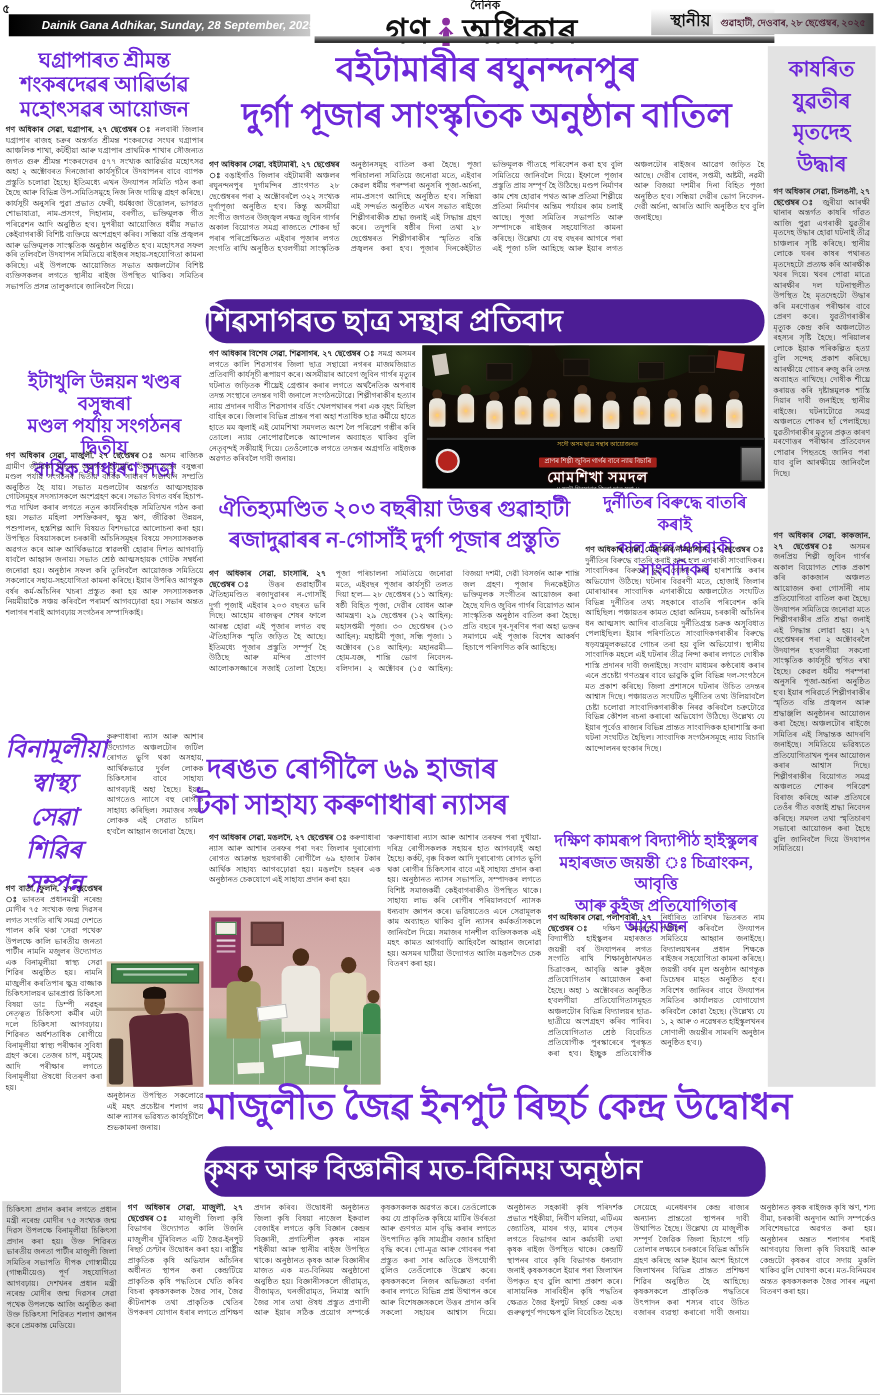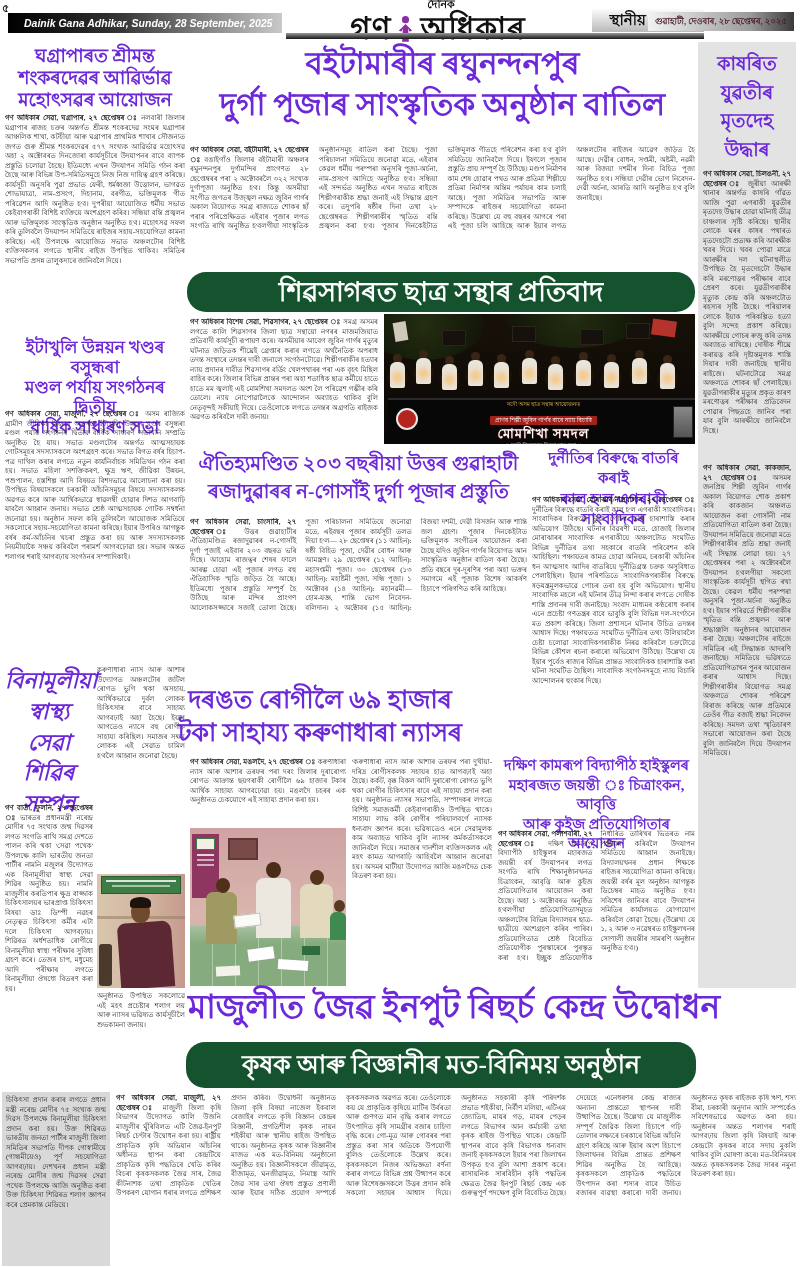--- a/index.html
+++ b/index.html
@@ -2,21 +2,21 @@
 <html><head>
 <meta charset="utf-8">
 <style>
   html,body{margin:0;padding:0;background:#888;}
   #page{position:relative;width:800px;height:1268px;background:#fff;overflow:hidden;
         font-family:"Liberation Serif","DejaVu Serif",serif;color:#111;}
   .abs{position:absolute;}
   .hl{font-weight:bold;text-align:center;white-space:pre-line;line-height:1.18;color:#6d28d9;}
   .bt{font-size:7px;line-height:1.36;text-align:justify;overflow:hidden;color:#1a1a1a;}
   .bt b{font-weight:bold;}
-  .banner{background:#14532d;color:#fff;font-weight:bold;text-align:center;border-radius:19px;}
+  .banner{background:#4c1d95;color:#fff;font-weight:bold;border-radius:19px;}
   .grad-dark{background:linear-gradient(to right,#000 0%,#333 40%,#c9c9c9 100%);}
   .grad-right{background:linear-gradient(to right,#f2f2f2 0%,#9a9a9a 70%,#3a3a3a 100%);}
   .sidebar{background:#e3e3e3;box-sizing:border-box;padding:6px 5px;}
   .photo{overflow:hidden;}
   
   #photo-vigil{background:linear-gradient(to bottom,#171108 0%,#100b07 60%,#0a0806 100%);}
   .foliage{position:absolute;border-radius:50%;background:radial-gradient(circle,#263312 0%,#141c0a 70%,transparent 100%);opacity:.85;}
   .fig{position:absolute;}
   .fig .head{position:absolute;left:3px;top:0;width:9px;height:9px;border-radius:50%;background:#3a2415;}
   .fig .shirt{position:absolute;left:0;top:8px;width:15px;height:26px;border-radius:6px 6px 2px 2px;background:#e9e5db;}
@@ -33,21 +33,21 @@
   #photo-man{background:linear-gradient(to right,#d9c6ae 0%,#d2b39f 60%,#c49a8d 100%);}
 </style>
 </head>
 <body>
 
 <div id="page">
 
   <div class="abs" style="left:2px;top:0;font-size:11px;font-weight:bold;">৫</div>
 
   <div class="abs grad-dark" style="left:8px;top:13px;width:274px;height:20px;">
-    <span style="display:block;color:#fff;font-family:'Liberation Sans',sans-serif;font-style:italic;font-weight:bold;font-size:10.5px;line-height:20px;padding-left:16px;white-space:nowrap;">Dainik Gana Adhikar, Sunday, 28 September, 2025</span>
+    <span style="display:block;color:#fff;font-family:'Liberation Sans',sans-serif;font-style:italic;font-weight:bold;font-size:10.5px;line-height:20px;padding-left:30px;white-space:nowrap;">Dainik Gana Adhikar, Sunday, 28 September, 2025</span>
   </div>
 
   <div class="abs" style="left:396px;top:-4px;width:90px;text-align:center;font-size:11px;font-weight:bold;">দৈনিক</div>
 
   <div class="abs" style="left:288px;top:4px;width:300px;text-align:center;white-space:nowrap;">
     <span style="font-size:31px;font-weight:bold;letter-spacing:1px;">গণ</span>
     <span style="display:inline-block;vertical-align:-4px;margin:0 2px;">
       <svg width="17" height="28" viewBox="0 0 20 32">
         <circle cx="10" cy="5" r="4.2" fill="#8B2FA0"></circle>
         <path d="M10 10 L2 18 L5.5 19 L7 15 L6 31 L14 31 L13 15 L14.5 19 L18 18 Z" fill="#8B2FA0"></path>
@@ -259,21 +259,21 @@
 
   <div class="abs sidebar" style="left:698px;top:42px;width:98px;height:946px;">
     <div class="hl" style="font-size:19px;line-height:1.5;margin-top:2px;">কাষৰিত
 যুৱতীৰ
 মৃতদেহ
 উদ্ধাৰ</div>
     <div class="bt" style="height:292px;margin-top:6px;">
       <b>গণ অধিকাৰ সেৱা, চিলঙনী, ২৭ ছেপ্তেম্বৰ ঃ</b>
       <span>জুৰীয়া আৰক্ষী থানাৰ অন্তৰ্গত কাষৰি গাঁৱত আজি পুৱা এগৰাকী যুৱতীৰ মৃতদেহ উদ্ধাৰ হোৱা ঘটনাই তীব্ৰ চাঞ্চল্যৰ সৃষ্টি কৰিছে। স্থানীয় লোকে ঘৰৰ কাষৰ পথাৰত মৃতদেহটো প্ৰত্যক্ষ কৰি আৰক্ষীক খবৰ দিয়ে। খবৰ পোৱা মাত্ৰে আৰক্ষীৰ দল ঘটনাস্থলীত উপস্থিত হৈ মৃতদেহটো উদ্ধাৰ কৰি মৰণোত্তৰ পৰীক্ষাৰ বাবে প্ৰেৰণ কৰে। যুৱতীগৰাকীৰ মৃত্যুক কেন্দ্ৰ কৰি অঞ্চলটোত ৰহস্যৰ সৃষ্টি হৈছে। পৰিয়ালৰ লোকে ইয়াক পৰিকল্পিত হত্যা বুলি সন্দেহ প্ৰকাশ কৰিছে। আৰক্ষীয়ে গোচৰ ৰুজু কৰি তদন্ত অব্যাহত ৰাখিছে। দোষীক শীঘ্ৰে কৰায়ত্ত কৰি দৃষ্টান্তমূলক শাস্তি দিয়াৰ দাবী জনাইছে স্থানীয় ৰাইজে। ঘটনাটোৱে সমগ্ৰ অঞ্চলতে শোকৰ ছাঁ পেলাইছে। যুৱতীগৰাকীৰ মৃত্যুৰ প্ৰকৃত কাৰণ মৰণোত্তৰ পৰীক্ষাৰ প্ৰতিবেদন পোৱাৰ পিছতহে জানিব পৰা যাব বুলি আৰক্ষীয়ে জানিবলৈ দিছে।</span>
     </div>
-    <div class="bt" style="height:392px;margin-top:2px;">
+    <div class="bt" style="height:392px;margin-top:21px;">
       <b>গণ অধিকাৰ সেৱা, কাকজান, ২৭ ছেপ্তেম্বৰ ঃ</b>
       <span>অসমৰ জনপ্ৰিয় শিল্পী জুবিন গাৰ্গৰ অকাল বিয়োগত শোক প্ৰকাশ কৰি কাকজান অঞ্চলত আয়োজন কৰা গোসাঁনী নাম প্ৰতিযোগিতা বাতিল কৰা হৈছে। উদযাপন সমিতিয়ে জনোৱা মতে শিল্পীগৰাকীৰ প্ৰতি শ্ৰদ্ধা জনাই এই সিদ্ধান্ত লোৱা হয়। ২৭ ছেপ্তেম্বৰৰ পৰা ২ অক্টোবৰলৈ উদযাপন হ'বলগীয়া সকলো সাংস্কৃতিক কাৰ্যসূচী স্থগিত ৰখা হৈছে। কেৱল ধৰ্মীয় পৰম্পৰা অনুসৰি পূজা-অৰ্চনা অনুষ্ঠিত হ'ব। ইয়াৰ পৰিৱৰ্তে শিল্পীগৰাকীৰ স্মৃতিত বন্তি প্ৰজ্বলন আৰু শ্ৰদ্ধাঞ্জলি অনুষ্ঠানৰ আয়োজন কৰা হৈছে। অঞ্চলটোৰ ৰাইজে সমিতিৰ এই সিদ্ধান্তক আদৰণি জনাইছে। সমিতিয়ে ভৱিষ্যতে প্ৰতিযোগিতাখন পুনৰ আয়োজন কৰাৰ আশ্বাস দিছে। শিল্পীগৰাকীৰ বিয়োগত সমগ্ৰ অঞ্চলতে শোকৰ পৰিৱেশ বিৰাজ কৰিছে আৰু প্ৰতিঘৰে তেওঁৰ গীত বজাই শ্ৰদ্ধা নিবেদন কৰিছে। সমদল তথা স্মৃতিচাৰণ সভাৰো আয়োজন কৰা হৈছে বুলি জানিবলৈ দিয়ে উদযাপন সমিতিয়ে।</span>
     </div>
   </div>
 
   <div class="abs hl" style="left:112px;top:988px;width:684px;font-size:33px;white-space:nowrap;">মাজুলীত জৈৱ ইনপুট ৰিছৰ্চ কেন্দ্ৰ উদ্বোধন</div>
   <div class="abs banner" style="left:186px;top:1042px;width:510px;height:46px;font-size:25px;line-height:46px;">কৃষক আৰু বিজ্ঞানীৰ মত-বিনিময় অনুষ্ঠান</div>
   <div class="abs bt" style="left:116px;top:1094px;width:680px;height:172px;column-count:6;column-gap:10px;font-family:Liberation Serif, serif;">
     <b>গণ অধিকাৰ সেৱা, মাজুলী, ২৭ ছেপ্তেম্বৰ ঃ</b>
     <span>মাজুলী জিলা কৃষি বিভাগৰ উদ্যোগত কালি উজনি মাজুলীৰ ঘুঁৰিবিলত এটি জৈৱ-ইনপুট ৰিছৰ্চ চেণ্টাৰ উদ্বোধন কৰা হয়। ৰাষ্ট্ৰীয় প্ৰাকৃতিক কৃষি অভিযান আঁচনিৰ অধীনত স্থাপন কৰা কেন্দ্ৰটিয়ে প্ৰাকৃতিক কৃষি পদ্ধতিৰে খেতি কৰিব বিচৰা কৃষকসকলক জৈৱ সাৰ, জৈৱ কীটনাশক তথা প্ৰাকৃতিক খেতিৰ উপকৰণ যোগান ধৰাৰ লগতে প্ৰশিক্ষণ প্ৰদান কৰিব। উদ্বোধনী অনুষ্ঠানত জিলা কৃষি বিষয়া নাজেল ইকবাল বেজাইৰ লগতে কৃষি বিজ্ঞান কেন্দ্ৰৰ বিজ্ঞানী, প্ৰগতিশীল কৃষক নায়ন শইকীয়া আৰু স্থানীয় ৰাইজ উপস্থিত থাকে। অনুষ্ঠানত কৃষক আৰু বিজ্ঞানীৰ মাজত এক মত-বিনিময় অনুষ্ঠানো অনুষ্ঠিত হয়। বিজ্ঞানীসকলে জীৱামৃত, বীজামৃত, ঘনজীৱামৃত, নিমাস্ত্ৰ আদি জৈৱ সাৰ তথা ঔষধ প্ৰস্তুত প্ৰণালী আৰু ইয়াৰ সঠিক প্ৰয়োগ সম্পৰ্কে কৃষকসকলক অৱগত কৰে। তেওঁলোকে কয় যে প্ৰাকৃতিক কৃষিয়ে মাটিৰ উৰ্বৰতা আৰু গুণগত মান বৃদ্ধি কৰাৰ লগতে উৎপাদিত কৃষি সামগ্ৰীৰ বজাৰ চাহিদা বৃদ্ধি কৰে। গো-মূত্ৰ আৰু গোবৰৰ পৰা প্ৰস্তুত কৰা সাৰ অতিকে উপযোগী বুলিও তেওঁলোকে উল্লেখ কৰে। কৃষকসকলে নিজৰ অভিজ্ঞতা বৰ্ণনা কৰাৰ লগতে বিভিন্ন প্ৰশ্ন উত্থাপন কৰে আৰু বিশেষজ্ঞসকলে উত্তৰ প্ৰদান কৰি সকলো সহায়ৰ আশ্বাস দিয়ে। অনুষ্ঠানত সহকাৰী কৃষি পৰিদৰ্শক প্ৰভাত শইকীয়া, নিৰ্বীণ মলিয়া, এটিএম জ্যোতিষ, মাযৰ গড়, মাযৰ পেড়ৰ লগতে বিভাগৰ আন কৰ্মচাৰী তথা কৃষক ৰাইজ উপস্থিত থাকে। কেন্দ্ৰটি স্থাপনৰ বাবে কৃষি বিভাগক ধন্যবাদ জনাই কৃষকসকলে ইয়াৰ পৰা জিলাখন উপকৃত হ'ব বুলি আশা প্ৰকাশ কৰে। ৰাসায়নিক সাৰবিহীন কৃষি পদ্ধতিৰ ক্ষেত্ৰত জৈৱ ইনপুট ৰিছৰ্চ কেন্দ্ৰ এক গুৰুত্বপূৰ্ণ পদক্ষেপ বুলি বিবেচিত হৈছে। সেয়েহে এনেধৰণৰ কেন্দ্ৰ ৰাজ্যৰ অন্যান্য প্ৰান্ততো স্থাপনৰ দাবী উত্থাপিত হৈছে। উল্লেখ্য যে মাজুলীক সম্পূৰ্ণ জৈৱিক জিলা হিচাপে গঢ়ি তোলাৰ লক্ষ্যৰে চৰকাৰে বিভিন্ন আঁচনি গ্ৰহণ কৰিছে আৰু ইয়াৰ অংশ হিচাপে জিলাখনৰ বিভিন্ন প্ৰান্তত প্ৰশিক্ষণ শিৱিৰ অনুষ্ঠিত হৈ আহিছে। কৃষকসকলে প্ৰাকৃতিক পদ্ধতিৰে উৎপাদন কৰা শস্যৰ বাবে উচিত বজাৰৰ ব্যৱস্থা কৰাৰো দাবী জনায়। অনুষ্ঠানত কৃষক ৰাইজক কৃষি ঋণ, শস্য বীমা, চৰকাৰী অনুদান আদি সম্পৰ্কেও সবিশেষভাৱে অৱগত কৰা হয়। অনুষ্ঠানৰ অন্তত শলাগৰ শৰাই আগবঢ়ায় জিলা কৃষি বিষয়াই আৰু কেন্দ্ৰটো কৃষকৰ বাবে সদায় মুকলি থাকিব বুলি ঘোষণা কৰে। মত-বিনিময়ৰ অন্তত কৃষকসকলক জৈৱ সাৰৰ নমুনা বিতৰণ কৰা হয়।</span>

